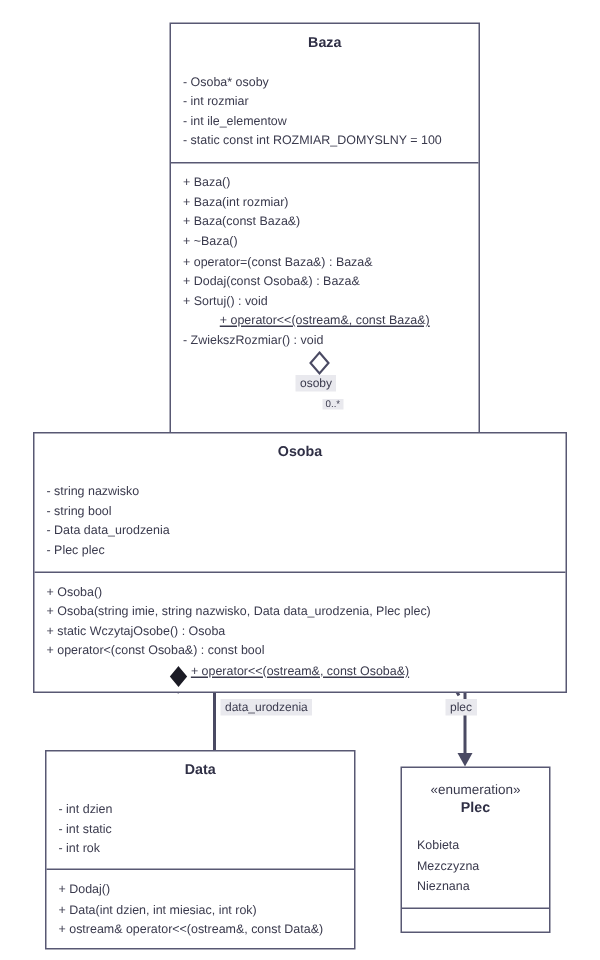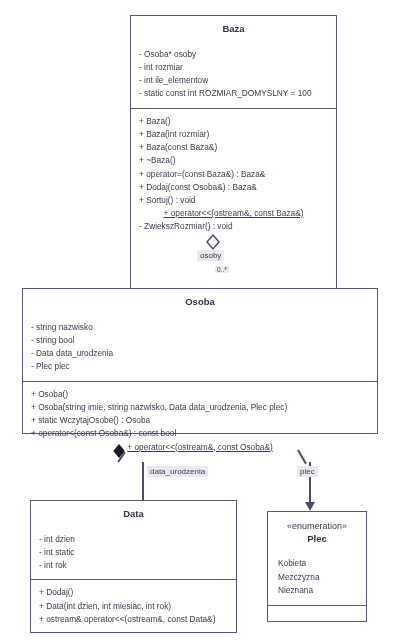--- a/index.html
+++ b/index.html
@@ -122,42 +122,42 @@
   </svg>
   <div class="edge-label" style="left:99px; top:466px;margin-left:48px;">data_urodzenia</div>
 
   <div class="edge-line edge-v" style="left:309px; top:462px; height:46px;"></div>
   <div class="edge-line edge-v" style="left:297px; top:450px; height:16px; transform:rotate(-30deg); transform-origin:top center;"></div>
   <svg class="marker" style="left:303px; top:500px;" width="14" height="12" viewBox="0 0 14 12">
     <polygon points="7,11 2,2 12,2" fill="#4a4a63"></polygon>
   </svg>
   <div class="edge-label" style="left:297px; top:466px;">plec</div>
 
-  <div class="uml-class" style="left:130px; top:15px; width:207px; height:277px;">
+  <div class="uml-class" style="left:113px; top:15px; width:207px; height:277px;">
     <div class="cls-title">Baza</div>
     <div class="compartment">
       <div class="member">- Osoba* osoby</div>
       <div class="member">- int rozmiar</div>
       <div class="member">- int ile_elementow</div>
       <div class="member">- static const int ROZMIAR_DOMYSLNY = 100</div>
     </div>
     <div class="compartment">
       <div class="member">+ Baza()</div>
       <div class="member">+ Baza(int rozmiar)</div>
       <div class="member">+ Baza(const Baza&amp;)</div>
       <div class="member">+ ~Baza()</div>
       <div class="member">+ operator=(const Baza&amp;) : Baza&amp;</div>
       <div class="member">+ Dodaj(const Osoba&amp;) : Baza&amp;</div>
       <div class="member">+ Sortuj() : void</div>
       <div class="member static">+ operator&lt;&lt;(ostream&amp;, const Baza&amp;)</div>
       <div class="member">- ZwiekszRozmiar() : void</div>
     </div>
   </div>
 
-  <div class="uml-class" style="left:22px; top:288px; width:356px; height:146px;">
+  <div class="uml-class" style="left:22px; top:288px; width:356px; height:174px;">
     <div class="cls-title">Osoba</div>
     <div class="compartment">
       <div class="member">- string nazwisko</div>
       <div class="member">- string bool</div>
       <div class="member">- Data data_urodzenia</div>
       <div class="member">- Plec plec</div>
     </div>
     <div class="compartment">
       <div class="member">+ Osoba()</div>
       <div class="member">+ Osoba(string imie, string nazwisko, Data data_urodzenia, Plec plec)</div>

